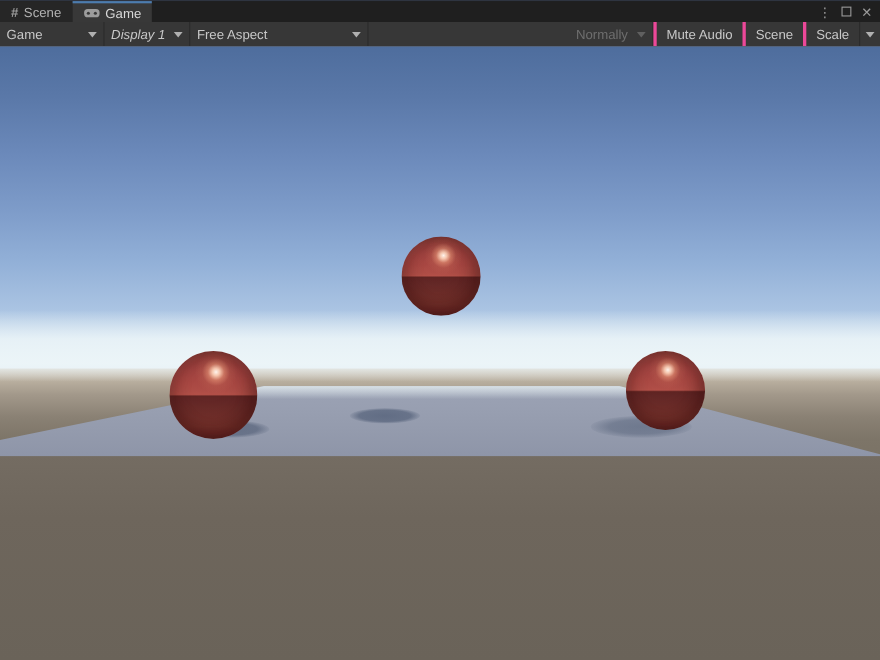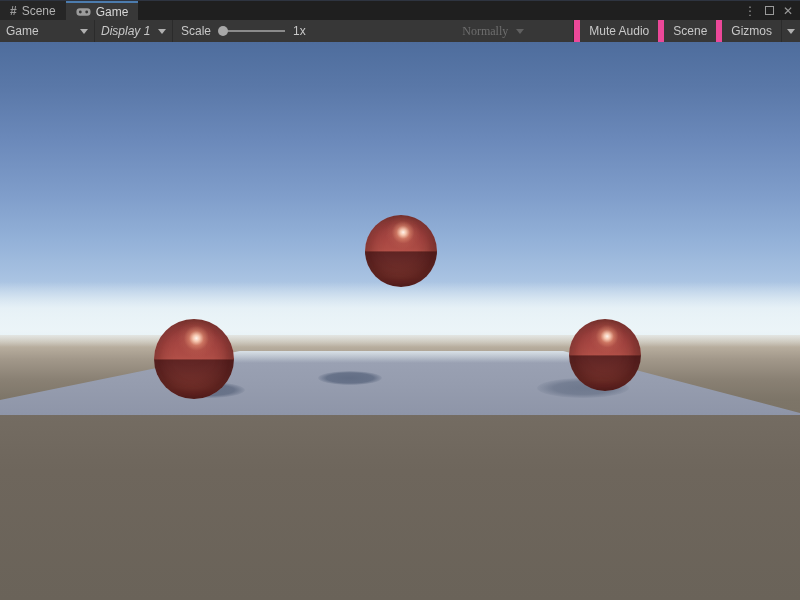--- a/index.html
+++ b/index.html
@@ -33,22 +33,22 @@
   .disabled .tri { border-top-color:#606060; }
   .w-view { width:95px; }
   .w-display { width:78px;font-style:italic; }
   .w-aspect { width:162px; }
   .scalegrp { display:flex; align-items:center; gap:8px; padding:0 8px; }
   .slider { position:relative; width:66px; height:10px; }
   .slider .track { position:absolute; left:0; right:0; top:4px; height:2px; background:#8a8a8a; }
   .slider .knob { position:absolute; left:-1px; top:0; width:10px; height:10px;
                   border-radius:50%; background:#a8a8a8; }
   .tb-spacer { flex:1; }
-  .tb-btn { display:flex; align-items:center; padding:0 9px; border-left:6px solid #ec4899; }
-  .w-maxplay { width:118px; justify-content:flex-start;font-family:Liberation Serif, serif; }
+  .tb-btn { display:flex; align-items:center; padding:0 9px; border-left:3px solid #ec4899; }
+  .w-maxplay { width:118px; justify-content:flex-end; }
   .gz-arrow { display:flex; align-items:center; padding:0 5px; border-left:1px solid #2b2b2b; }
 
   
   .viewport { position:relative; width:800px; height:558px; overflow:hidden; background:#6a6359; }
   .layer { position:absolute; left:0; width:800px; }
   .sky { top:0; height:305px; z-index:1;
     background:linear-gradient(180deg,#4e6d9d 0%,#5a78a8 15%,#6b89ba 32%,#7f9dca 50%,
                #93b1d8 65%,#a9c3e2 78%,#c6d9ec 88%,#e4f0f5 96%,#ecf5f7 100%); }
   .far-ground { top:293px; height:80px; z-index:2;
     background:linear-gradient(180deg,#cdc3b2 0%,#a2988a 30%,#8a8174 55%,#7d7568 80%,#7b7366 100%); }
@@ -112,41 +112,37 @@
 
 <div class="toolbar">
   <div class="tb-sec tb-dd w-view">
     <span class="lbl">Game</span>
     <span class="tri"></span>
   </div>
   <div class="tb-sec tb-dd w-display">
     <span class="lbl">Display 1</span>
     <span class="tri"></span>
   </div>
-  <div class="tb-sec scalegrp">
-    <span>Scale</span>
-    <span class="slider">
-      <span class="track"></span>
-      <span class="knob"></span>
-    </span>
-    <span>1x</span>
+  <div class="tb-sec tb-dd w-aspect">
+    <span class="lbl">Free Aspect</span>
+    <span class="tri"></span>
   </div>
   <div class="tb-spacer"></div>
   <div class="tb-sec tb-dd w-maxplay disabled">
     <span class="lbl">Normally</span>
     <span class="tri"></span>
   </div>
   <div class="tb-sec tb-btn">
     <span>Mute Audio</span>
   </div>
   <div class="tb-sec tb-btn">
     <span>Scene</span>
   </div>
   <div class="tb-sec tb-btn">
-    <span>Gizmos</span>
+    <span>Scale</span>
   </div>
   <div class="tb-sec gz-arrow">
     <span class="tri" style="margin-left:0"></span>
   </div>
 </div>
 
 <div class="viewport">
   <div class="layer sky"></div>
   <div class="layer far-ground"></div>
   <div class="layer haze"></div>

